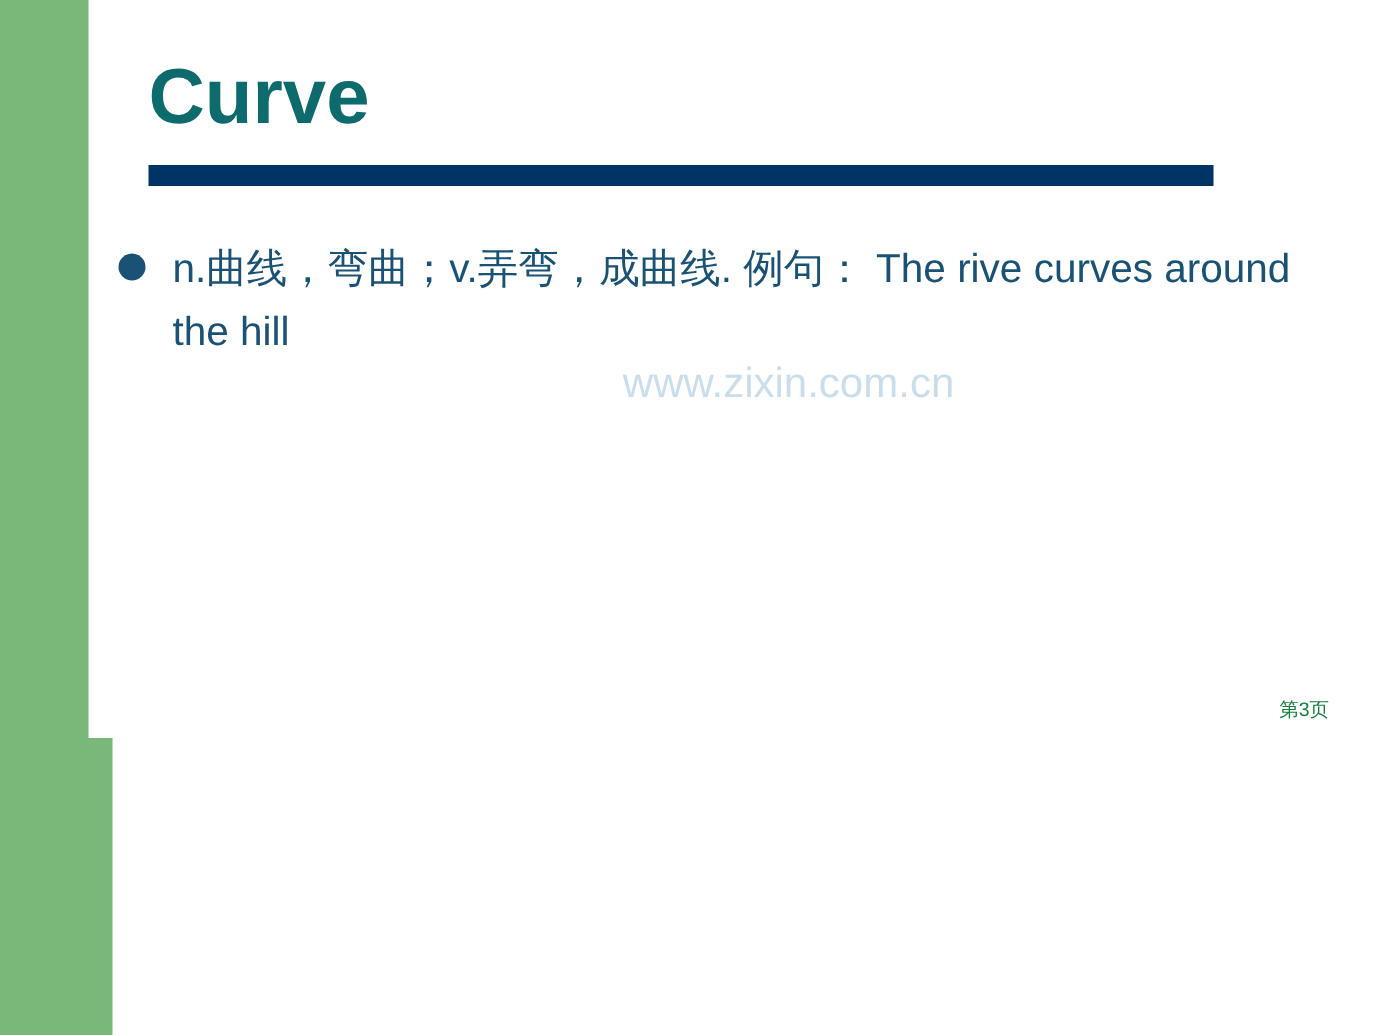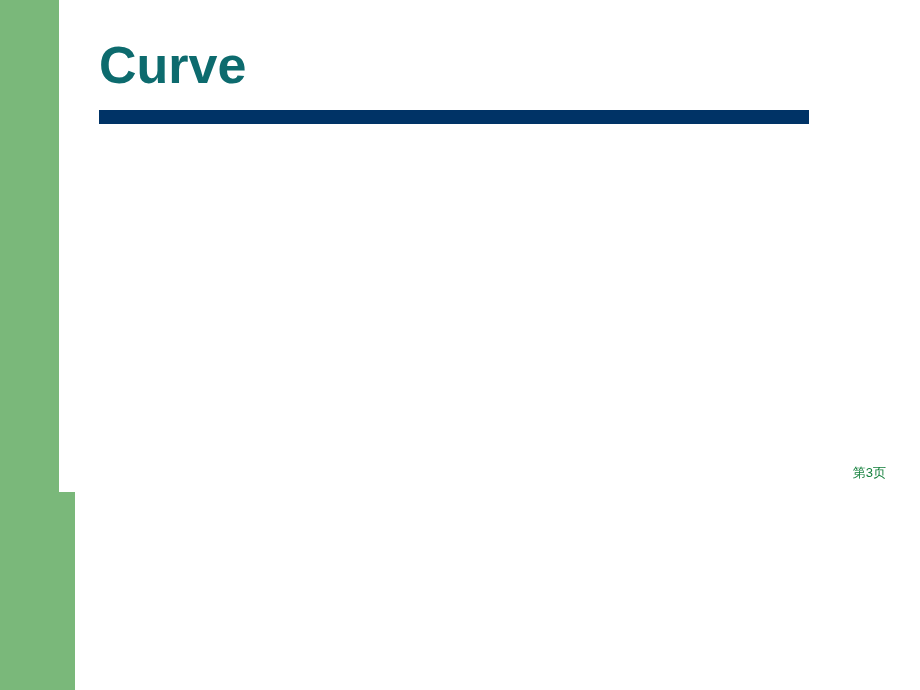--- a/index.html
+++ b/index.html
@@ -131,17 +131,28 @@
 <div class="green-rect-top"></div>
 
 <div class="content-area">
 
   <div class="title-section">
     <h1 class="slide-title">Curve</h1>
   </div>
 
   <div class="divider-bar"></div>
 
+  <div class="bullet-section">
+    <div class="bullet-item">
+      <div class="bullet-dot"></div>
+      <div class="bullet-text">
+        <span>n.曲线，弯曲；v.弄弯，成曲线.</span>
+        <span>例句：</span>
+        <span>The rive curves around the hill</span>
+      </div>
+    </div>
+  </div>
 
+  <div class="watermark">www.zixin.com.cn</div>
 
   <div class="page-number">第3页</div>
 
 </div>
 
 </body></html>

